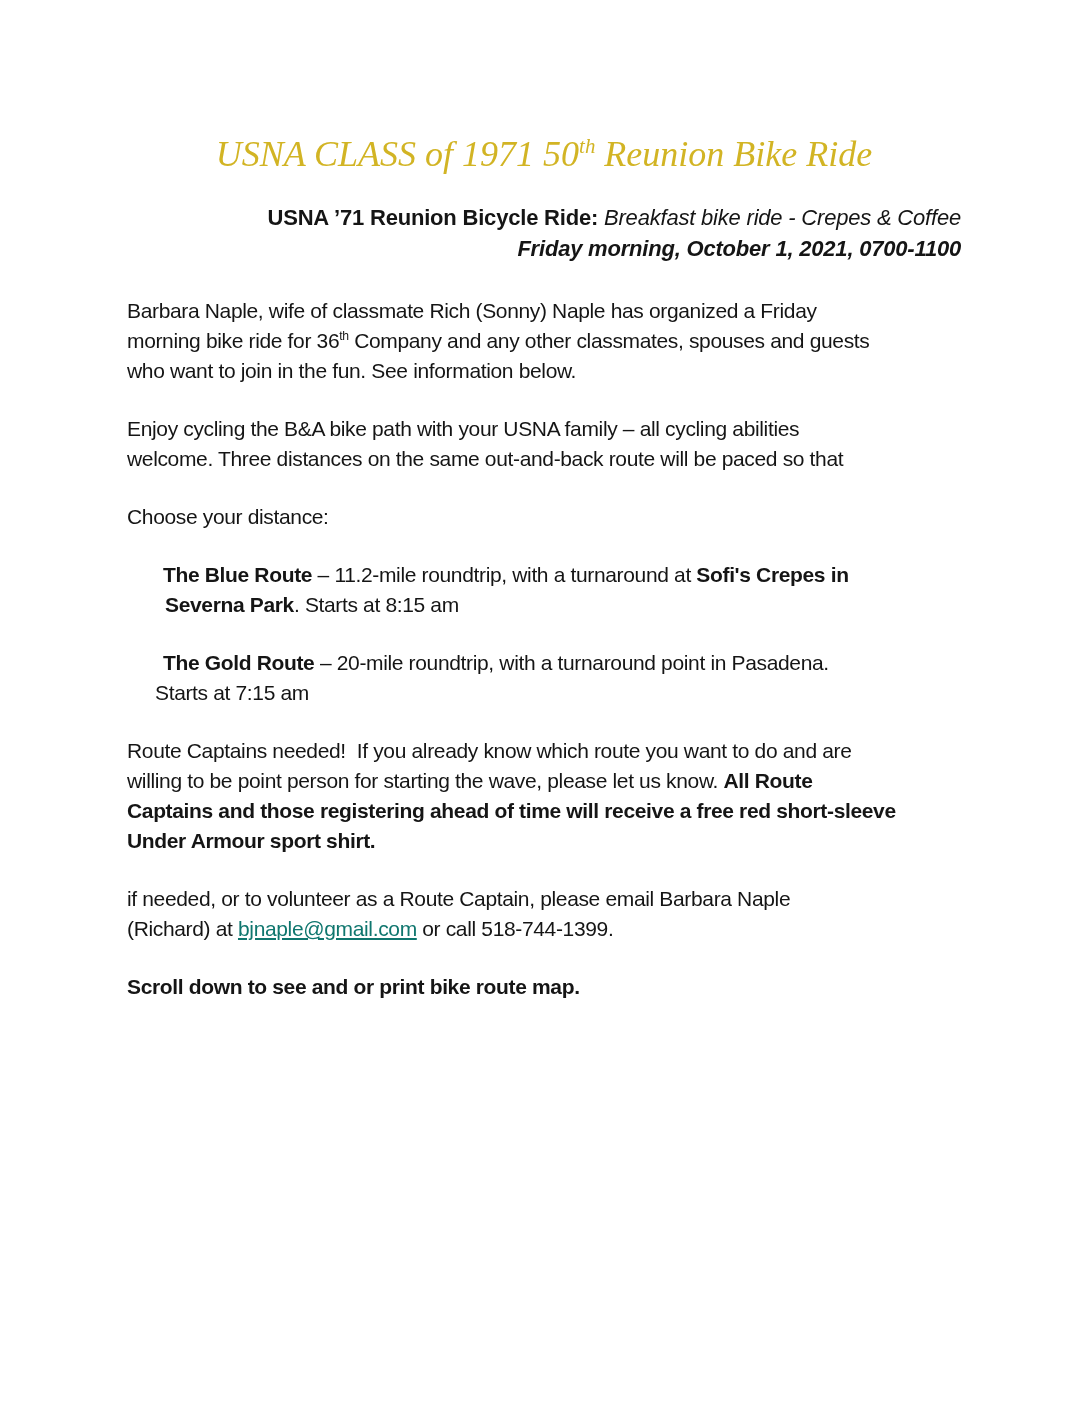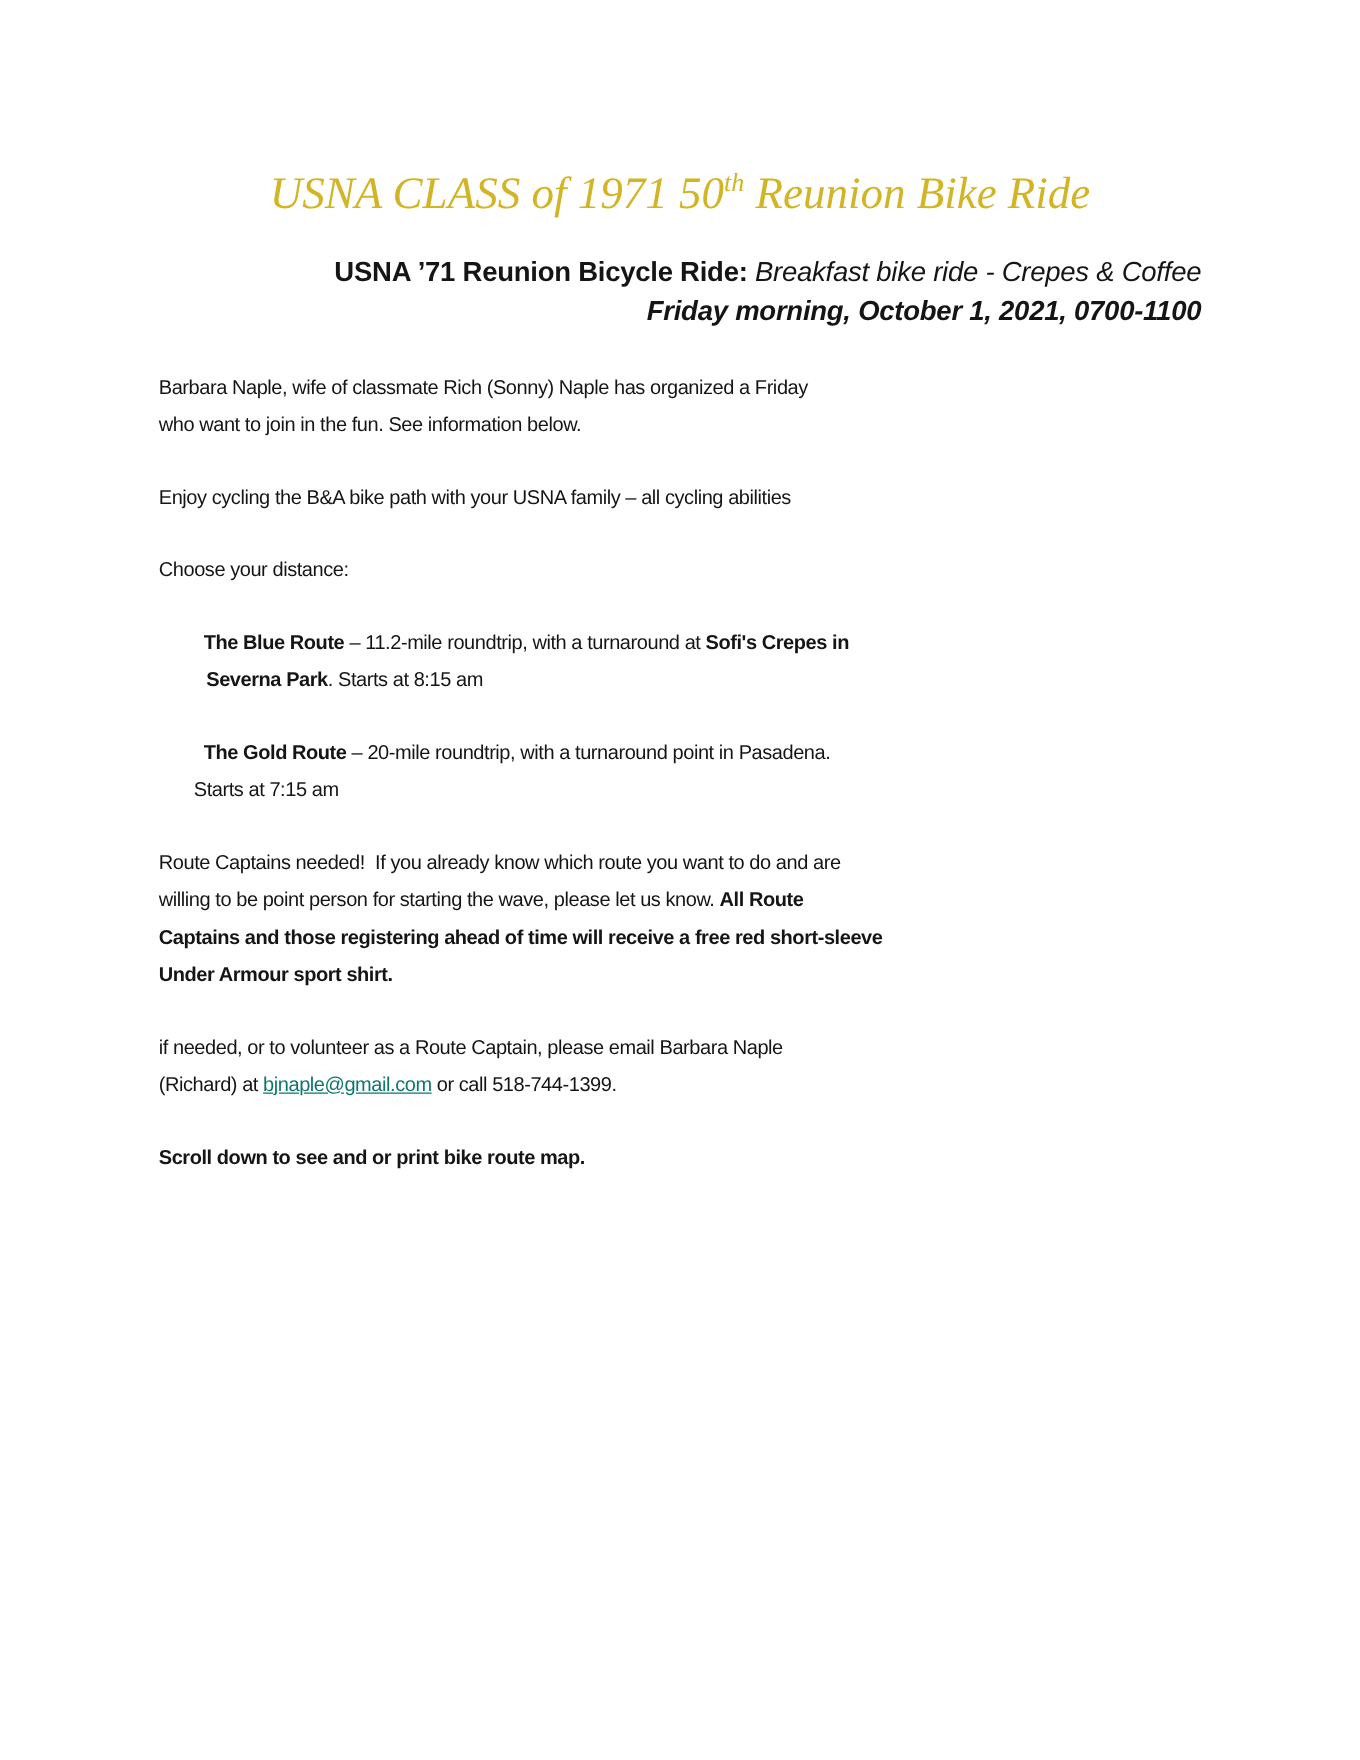--- a/index.html
+++ b/index.html
@@ -32,21 +32,21 @@
     white-space: pre;
   }
   .subtitle {
     text-align: right;
     font-size: 22px;
     line-height: 31px;
     letter-spacing: -0.2px;
     margin-bottom: 32px;
   }
   .para {
-    font-size: 16px;
+    font-size: 21px;
     line-height: 30px;
     letter-spacing: -0.35px;
     margin-bottom: 28px;
   }
   .line {
     white-space: pre;   
     min-height: 30px;
   }
   .subtitle .line { min-height: 31px; }
   .run { }
@@ -68,24 +68,26 @@
 <div class="page" style="background: rgb(255, 255, 255); color: rgb(21, 21, 21); border-radius: 27px;">
   <div class="content">
     <h1 class="doc-title" id="doc-title" style="color: rgb(210, 180, 36);"><span class="run">USNA CLASS of 1971 50</span><span class="run sup">th</span><span class="run"> Reunion Bike Ride</span></h1>
     <div class="subtitle" id="doc-subtitle">
         <div class="line"><span class="run b">USNA ’71 Reunion Bicycle Ride: </span><span class="run i">Breakfast bike ride - Crepes &amp; Coffee</span></div>
         <div class="line"><span class="run b i">Friday morning, October 1, 2021, 0700-1100</span></div>
       </div>
     <div id="doc-body">
         <div class="para">
           <div class="line"><span class="run">Barbara Naple, wife of classmate Rich (Sonny) Naple has organized a Friday</span></div>
+          <div class="line"><span class="run">morning bike ride for 36</span><span class="run sup">th</span><span class="run"> Company and any other classmates, spouses and guests</span></div>
           <div class="line"><span class="run">who want to join in the fun. See information below.</span></div>
         </div>
         <div class="para">
           <div class="line"><span class="run">Enjoy cycling the B&amp;A bike path with your USNA family – all cycling abilities</span></div>
+          <div class="line"><span class="run">welcome. Three distances on the same out-and-back route will be paced so that</span></div>
         </div>
         <div class="para">
           <div class="line"><span class="run">Choose your distance:</span></div>
         </div>
         <div class="para">
           <div class="line" style="padding-left: 36px;"><span class="run b">The Blue Route</span><span class="run"> – 11.2-mile roundtrip, with a turnaround at </span><span class="run b">Sofi's Crepes in</span></div>
           <div class="line" style="padding-left: 38px;"><span class="run b">Severna Park</span><span class="run">. Starts at 8:15 am</span></div>
         </div>
         <div class="para">
           <div class="line" style="padding-left: 36px;"><span class="run b">The Gold Route</span><span class="run"> – 20-mile roundtrip, with a turnaround point in Pasadena.</span></div>

